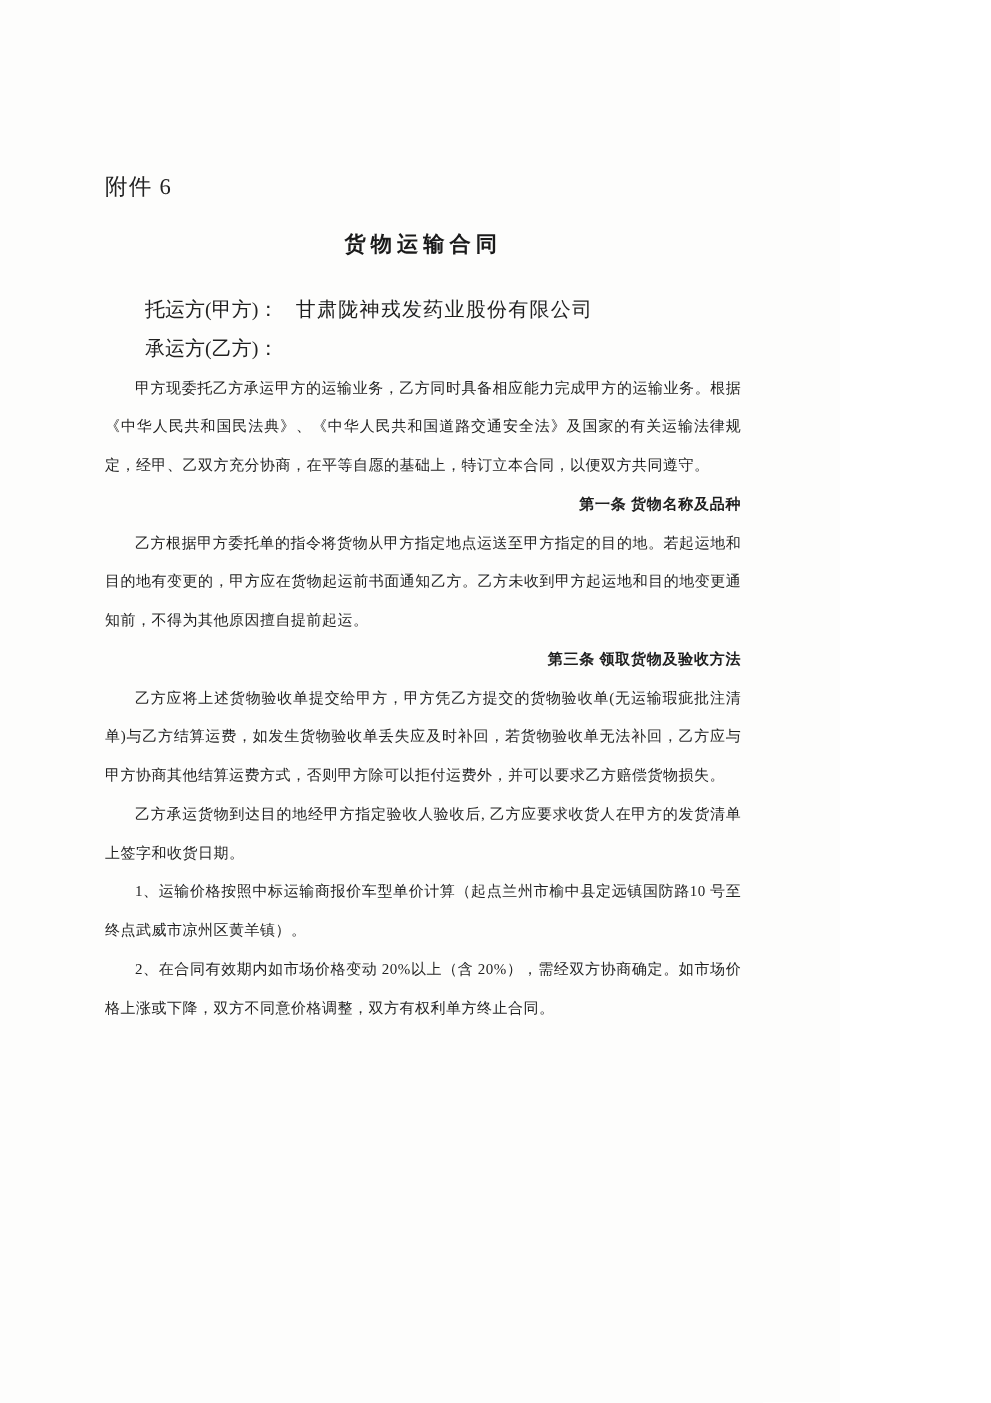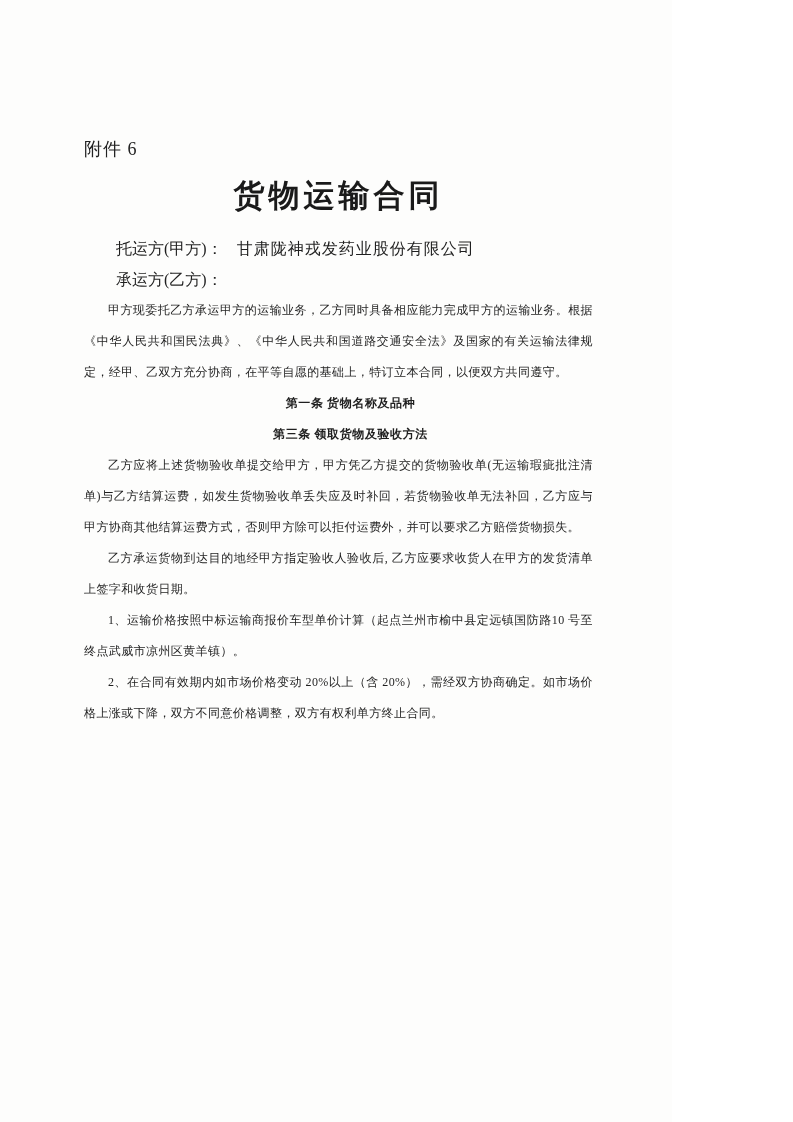--- a/index.html
+++ b/index.html
@@ -24,21 +24,21 @@
   }
   .attachment {
     font-size: 18px;
     line-height: 26px;
     letter-spacing: 1px;
     color: #222;
   }
   .doc-title {
     margin-top: 17px;
     text-align: center;
-    font-size: 31px;
+    font-size: 17px;
     font-weight: bold;
     letter-spacing: 4px;
     line-height: 34px;
     color: #1a1a1a;
   }
   .parties {
     margin-top: 20px;
   }
   .party-line {
     font-size: 16px;
@@ -54,21 +54,21 @@
   .body-text h2 {
     font-size: 12px;
     line-height: 31px;
     text-align: justify;
     text-indent: 2em;
     font-weight: normal;
     letter-spacing: 0.4px;
   }
   .body-text h2 {
     font-weight: bold;
-    text-align: center;
+    text-align: right;
     letter-spacing: 0.6px;
   }
   .underlined-fill {
     border-bottom: 1px solid #2a2a2a;
     padding: 0 17px 1px 5px;
     letter-spacing: 1px;
   }
 </style>
 </head>
 <body>
@@ -88,20 +88,21 @@
         <span>承运方(乙方)：</span><span class="party-value"></span>
       </div>
     </div>
 
     <div class="body-text">
 
       <p>甲方现委托乙方承运甲方的运输业务，乙方同时具备相应能力完成甲方的运输业务。根据《中华人民共和国民法典》、《中华人民共和国道路交通安全法》及国家的有关运输法律规定，经甲、乙双方充分协商，在平等自愿的基础上，特订立本合同，以便双方共同遵守。</p>
 
       <h2>第一条 货物名称及品种</h2>
 
+      <p>乙方根据甲方委托单的指令将货物从甲方指定地点运送至甲方指定的目的地。若起运地和目的地有变更的，甲方应在货物起运前书面通知乙方。乙方未收到甲方起运地和目的地变更通知前，不得为其他原因擅自提前起运。</p>
 
       <h2>第三条 领取货物及验收方法</h2>
       <p>乙方应将上述货物验收单提交给甲方，甲方凭乙方提交的货物验收单(无运输瑕疵批注清单)与乙方结算运费，如发生货物验收单丢失应及时补回，若货物验收单无法补回，乙方应与甲方协商其他结算运费方式，否则甲方除可以拒付运费外，并可以要求乙方赔偿货物损失。</p>
       <p>乙方承运货物到达目的地经甲方指定验收人验收后, 乙方应要求收货人在甲方的发货清单上签字和收货日期。</p>
 
       <p>1、运输价格按照中标运输商报价车型单价计算（起点兰州市榆中县定远镇国防路10 号至终点武威市凉州区黄羊镇）。</p>
       <p>2、在合同有效期内如市场价格变动 20%以上（含 20%），需经双方协商确定。如市场价格上涨或下降，双方不同意价格调整，双方有权利单方终止合同。</p>
 
     </div>
   </div>

